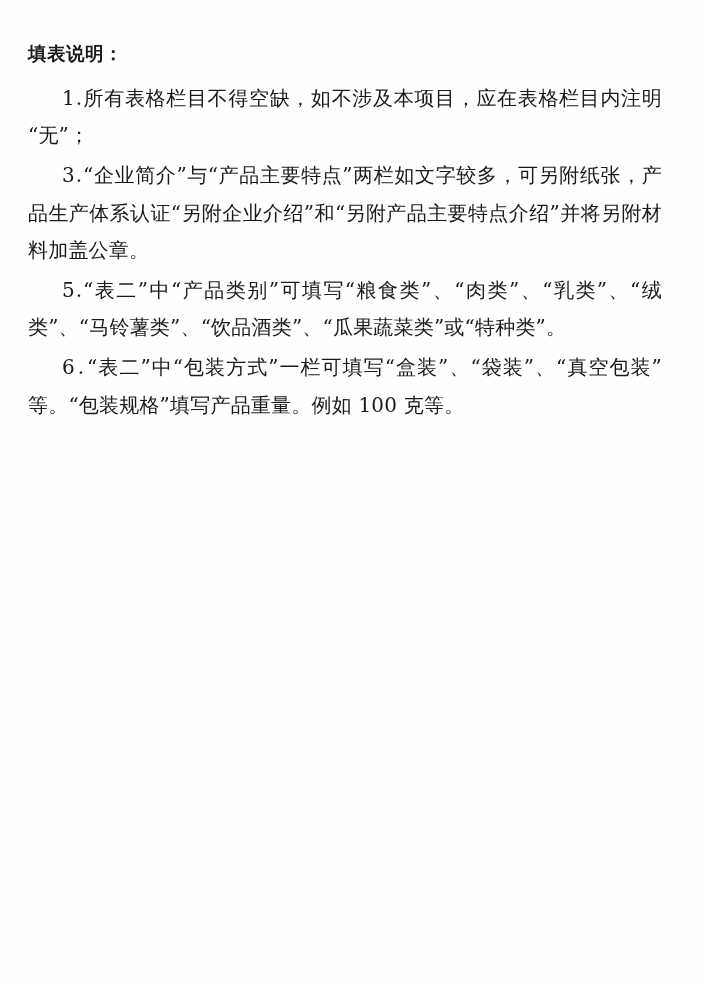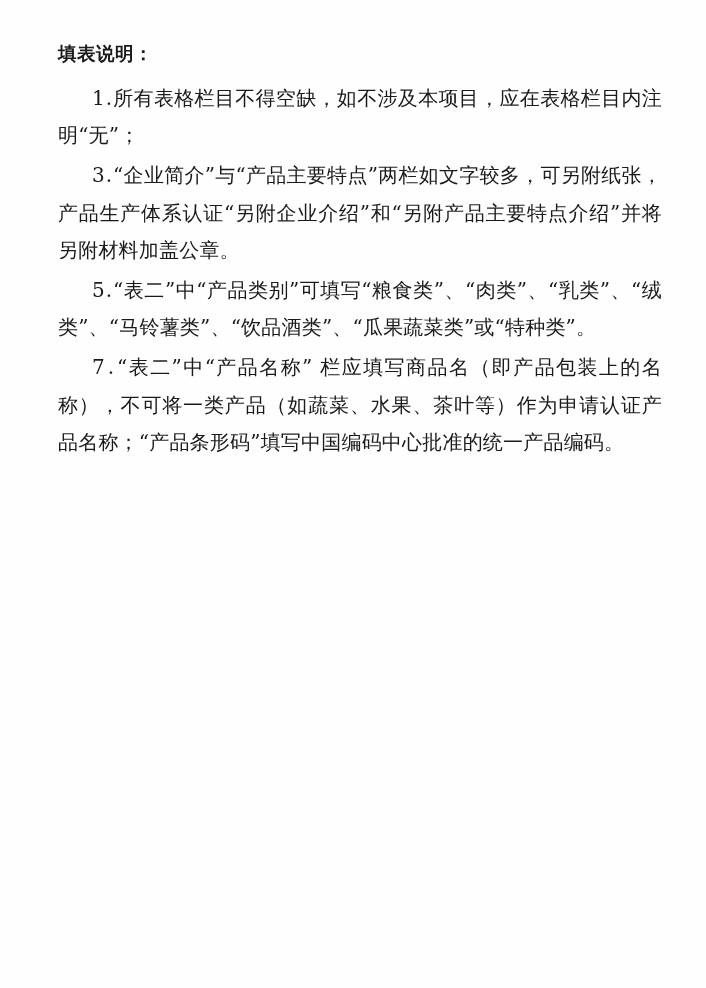--- a/index.html
+++ b/index.html
@@ -12,21 +12,21 @@
     height: 988px;
     font-family: "DejaVu Serif", "Liberation Serif", serif;
     color: #1a1a1a;
     overflow: hidden;
   }
   .page {
     position: relative;
     width: 706px;
     height: 988px;
     box-sizing: border-box;
-    padding: 36px 44px 20px 58px;
+    padding: 36px 44px 20px 28px;
     background: #fefefe;
   }
   .doc-title {
     font-size: 18.5px;
     font-weight: bold;
     letter-spacing: 0.5px;
     margin: 4px 0 12px 0;
     line-height: 1.5;
   }
   .para {
@@ -56,16 +56,16 @@
   <h1 class="doc-title">填表说明：</h1>
 
   <p class="para"><span class="indent"></span><span class="num">1.</span><span>所有表格栏目不得空缺，如不涉及本项目，应在表格栏目内注明“无”；</span></p>
 
 
   <p class="para"><span class="indent"></span><span class="num">3.</span><span>“企业简介”与“产品主要特点”两栏如文字较多，可另附纸张，产品生产体系认证“另附企业介绍”和“另附产品主要特点介绍”并将另附材料加盖公章。</span></p>
 
 
   <p class="para"><span class="indent"></span><span class="num">5.</span><span>“表二”中“产品类别”可填写“粮食类”、“肉类”、“乳类”、“绒类”、“马铃薯类”、“饮品酒类”、“瓜果蔬菜类”或“特种类”。</span></p>
 
+  <p class="para"><span class="indent"></span><span class="num-wide">6.</span><span>“表二”中“包装方式”一栏可填写“盒装”、“袋装”、“真空包装”等。“包装规格”填写产品重量。例如 100 克等。</span></p>
 
-  <p class="para"><span class="indent"></span><span class="num-wide">7.</span><span>“表二”中“产品名称” 栏应填写商品名（即产品包装上的名称），不可将一类产品（如蔬菜、水果、茶叶等）作为申请认证产品名称；“产品条形码”填写中国编码中心批准的统一产品编码。</span></p>
 
 </div>
 
 </body></html>

